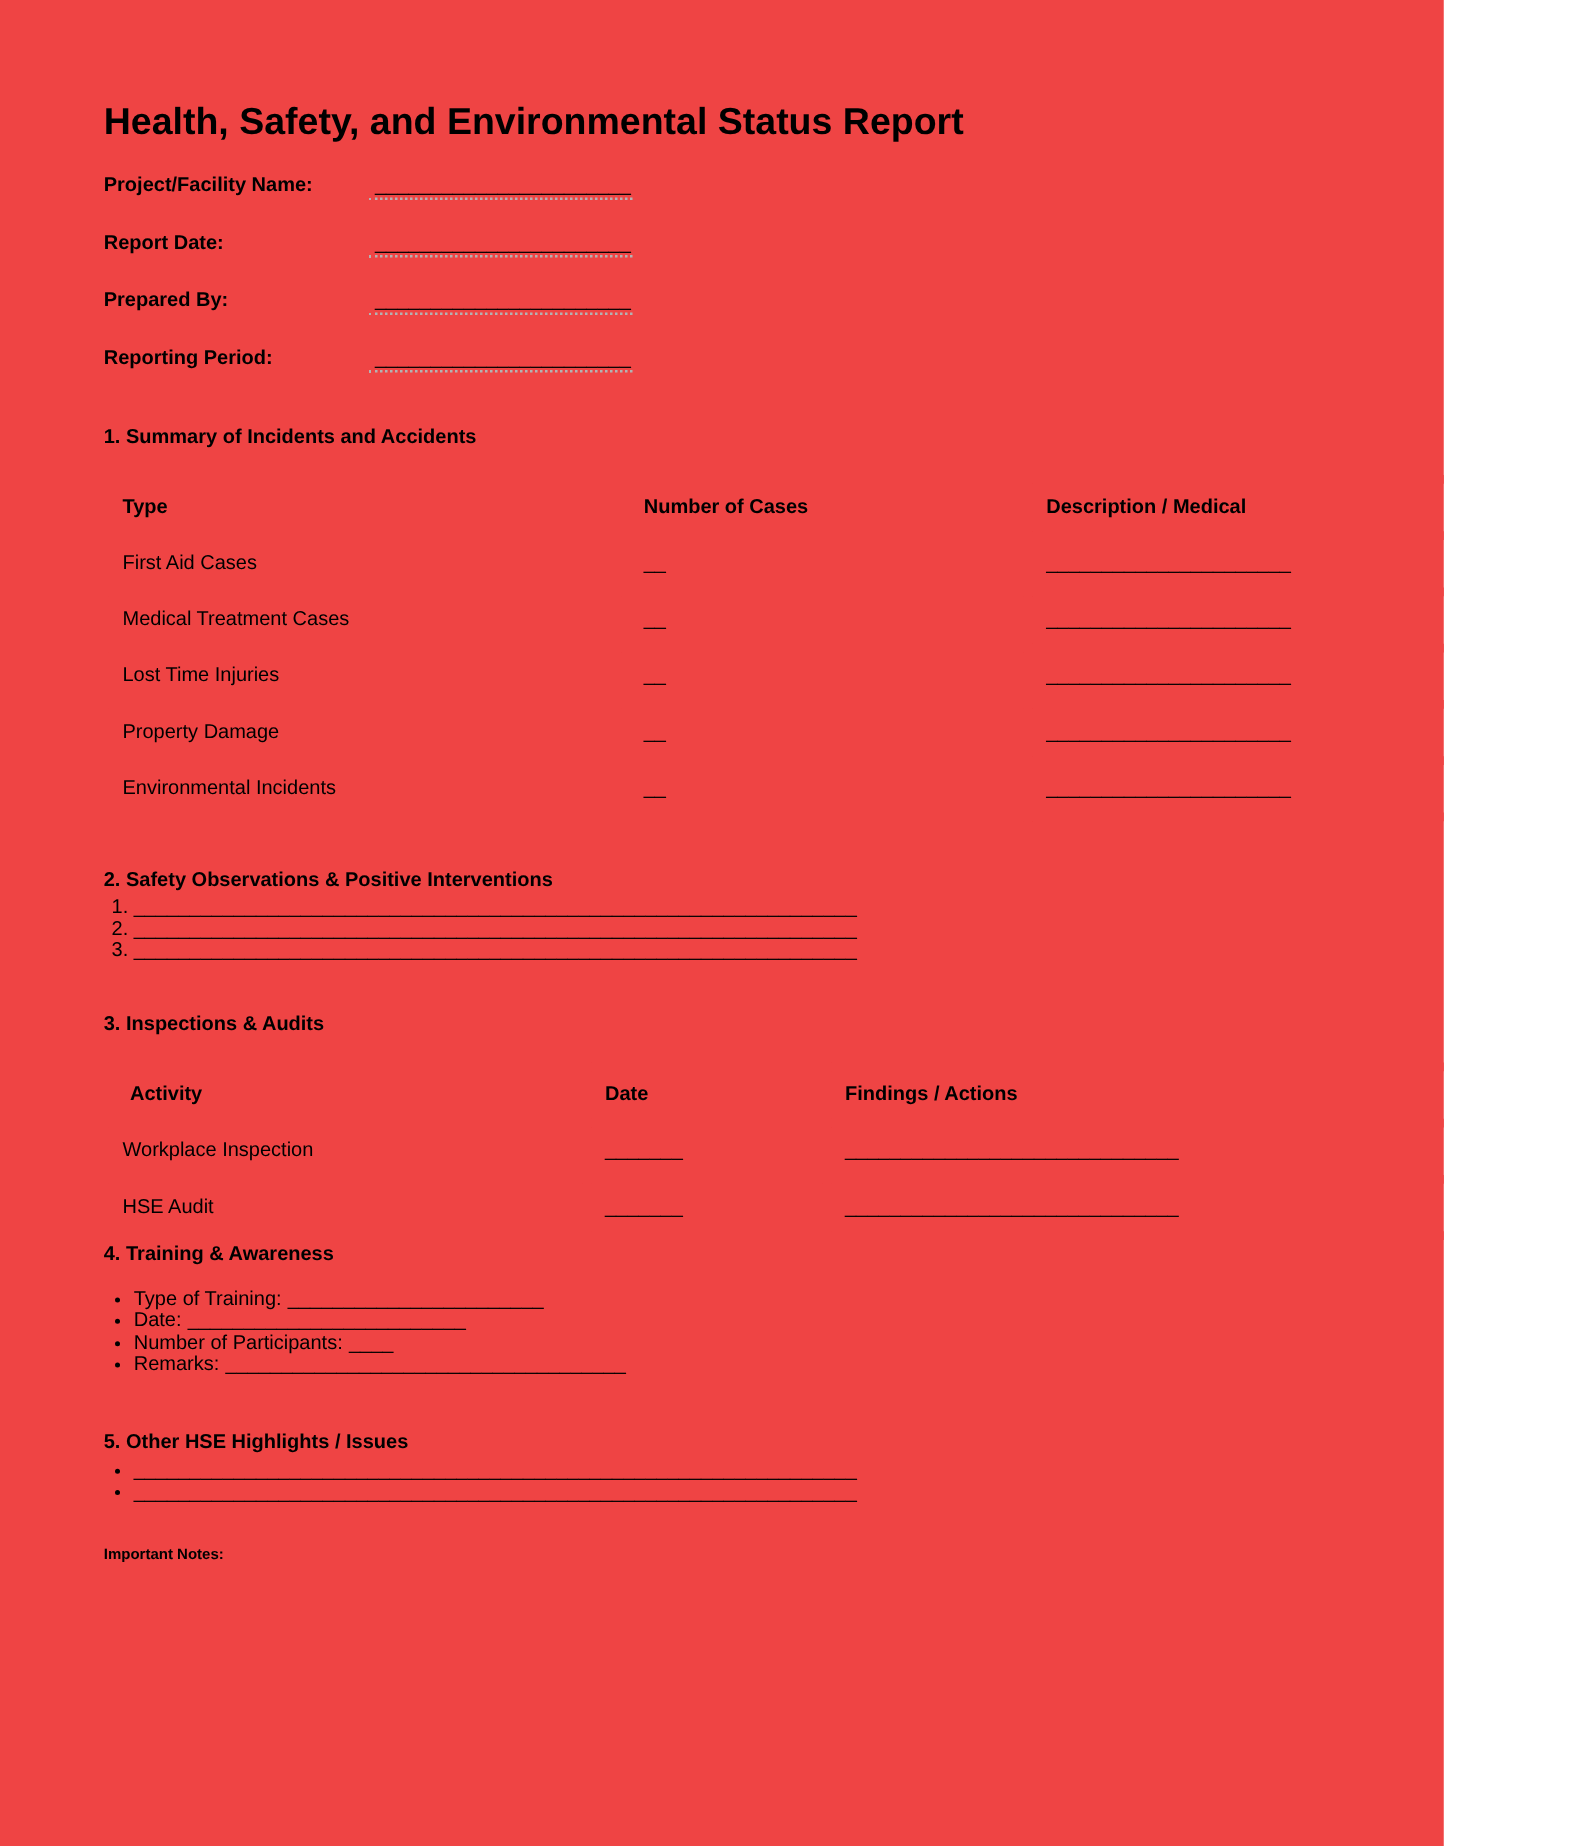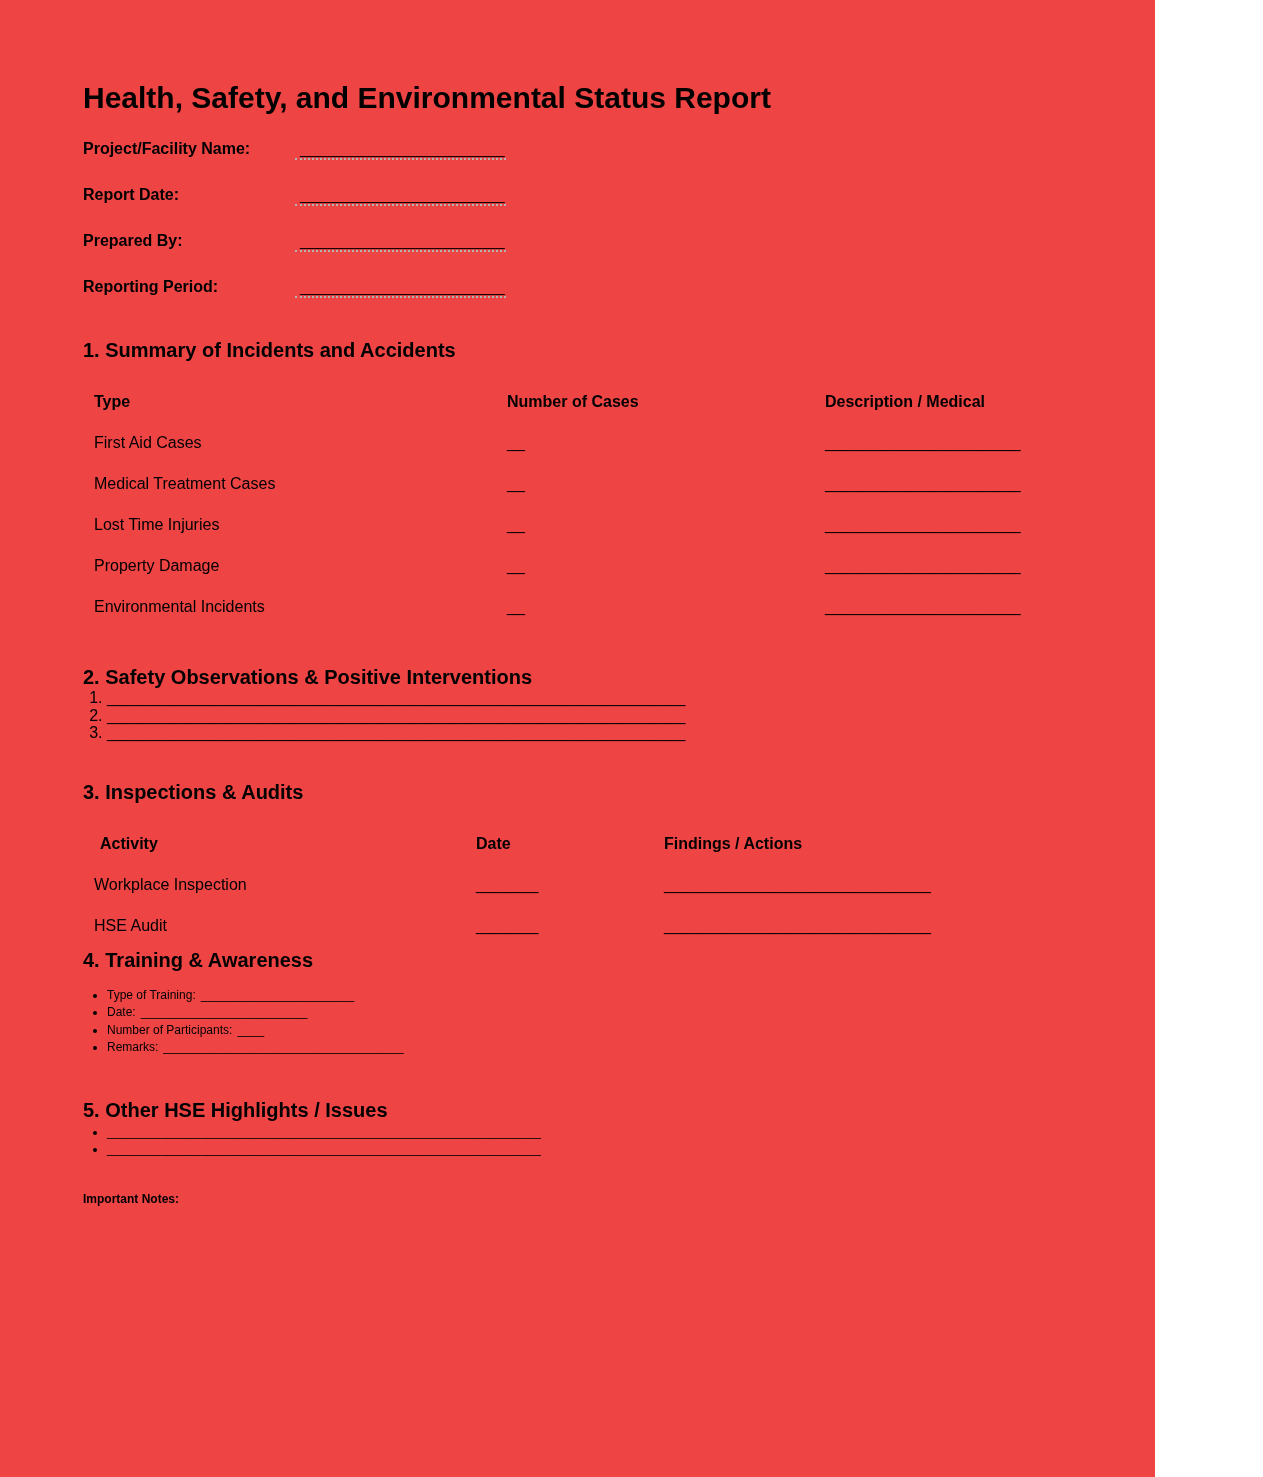--- a/index.html
+++ b/index.html
@@ -7,35 +7,35 @@
   .page{width:1155px;height:1477px;background:#ef4444;position:relative;overflow:hidden;}
   .doc{height:1299px;overflow:hidden;box-sizing:border-box;padding-left:80px;padding-right:80px;}
 
   h1.title{margin:0 0 0 3px;padding-top:82px;font-size:30px;line-height:32px;font-weight:bold;letter-spacing:0;}
 
   .fields{margin:27px 0 0 3px;}
   .field-row{margin-bottom:27px;font-size:16px;line-height:16px;white-space:nowrap;}
   .field-label{display:inline-block;width:212px;font-weight:bold;vertical-align:baseline;}
   .field-blank{display:inline-block;border-bottom:2px dotted #b3b3b3;padding:0 1px 1px 5px;color:#000;}
 
-  h2.sec{margin:0 0 0 3px;font-size:20px;line-height:24px;font-weight:bold;}
+  h2.sec{margin:0 0 0 3px;font-size:16px;line-height:24px;font-weight:bold;}
   h2.s1{margin-top:40px;margin-bottom:18px;}
   h2.s2{margin-top:36px;}
   h2.s3{margin-top:38px;margin-bottom:18px;}
   h2.s4{margin-bottom:15px;}
   h2.s5{margin-top:41px;margin-bottom:2px;}
 
   table{border-collapse:collapse;table-layout:fixed;width:1101px;font-size:16px;}
-  th,td{border:3px solid #ef4444;padding:0 10px 0 11px;height:38px;vertical-align:middle;text-align:left;font-weight:normal;}
+  th,td{border:7px solid #ef4444;padding:0 10px 0 11px;height:38px;vertical-align:middle;text-align:left;font-weight:normal;}
   th{font-weight:bold;}
   .t1 .c1{width:389px;} .t1 .c2{width:294px;} .t1 .c3{width:418px;}
   .t2 .c1{width:352px;padding-left:17px;} .t2 .c2{width:164px;margin-left:25px;} .t2 .c3{width:585px;}
 
   ol.lines{margin:0 0 0 3px;padding-left:24px;font-size:16px;line-height:17.5px;}
-  ul.bullets{margin:0 0 0 3px;padding-left:24px;font-size:12px;line-height:17.5px;list-style:disc;}
+  ul.bullets{margin:0 0 0 3px;padding-left:24px;font-size:16px;line-height:17.5px;list-style:disc;}
   ol.lines li,ul.bullets li{white-space:nowrap;}
   .li-blank{margin-left:5px;}
 
   h3.notes{margin:31px 0 0 3px;font-size:12px;line-height:18px;font-weight:bold;}
 </style>
 </head>
 <body>
 
 <div class="page">
   <div class="doc">

